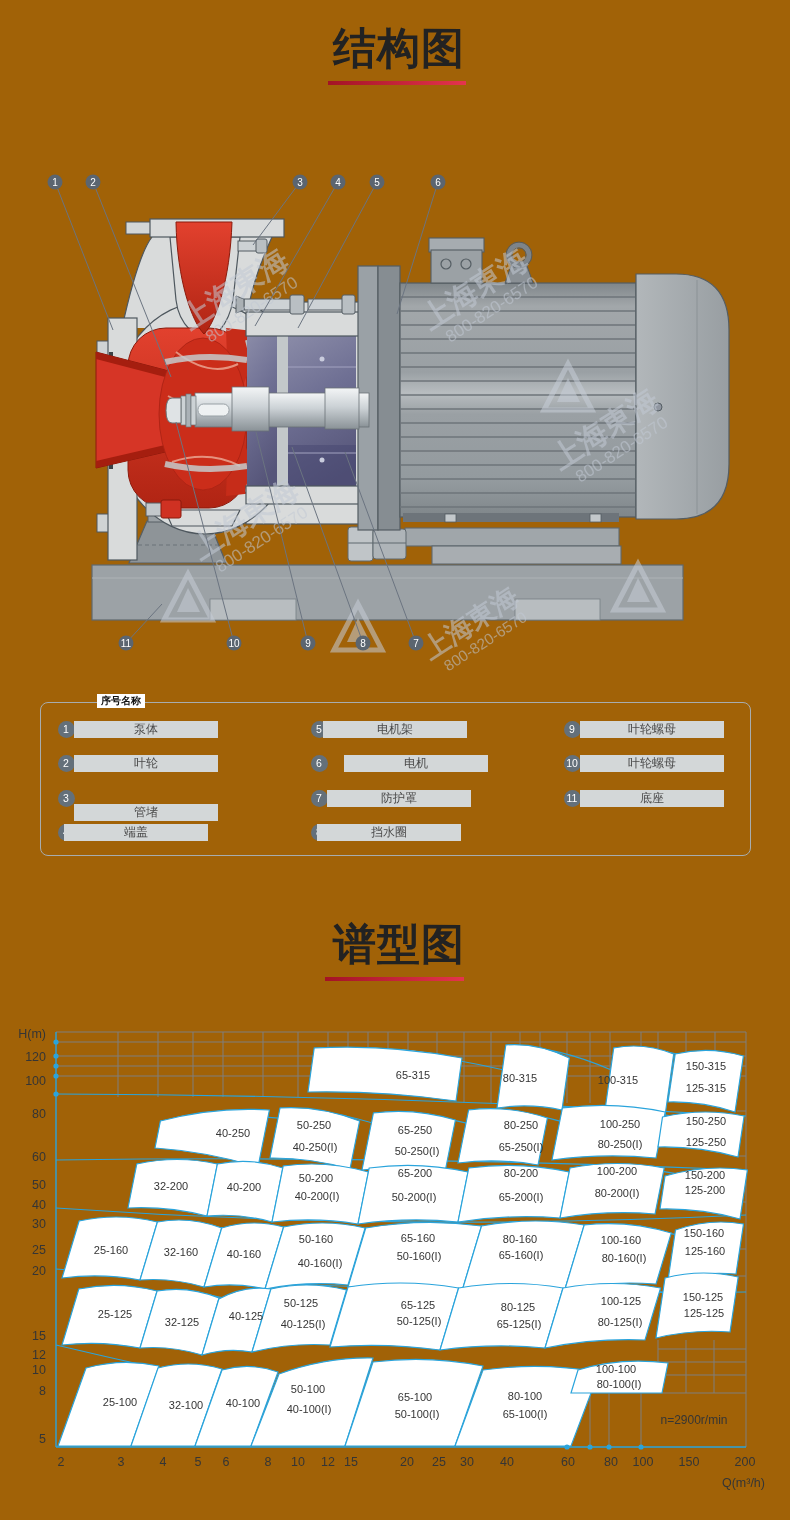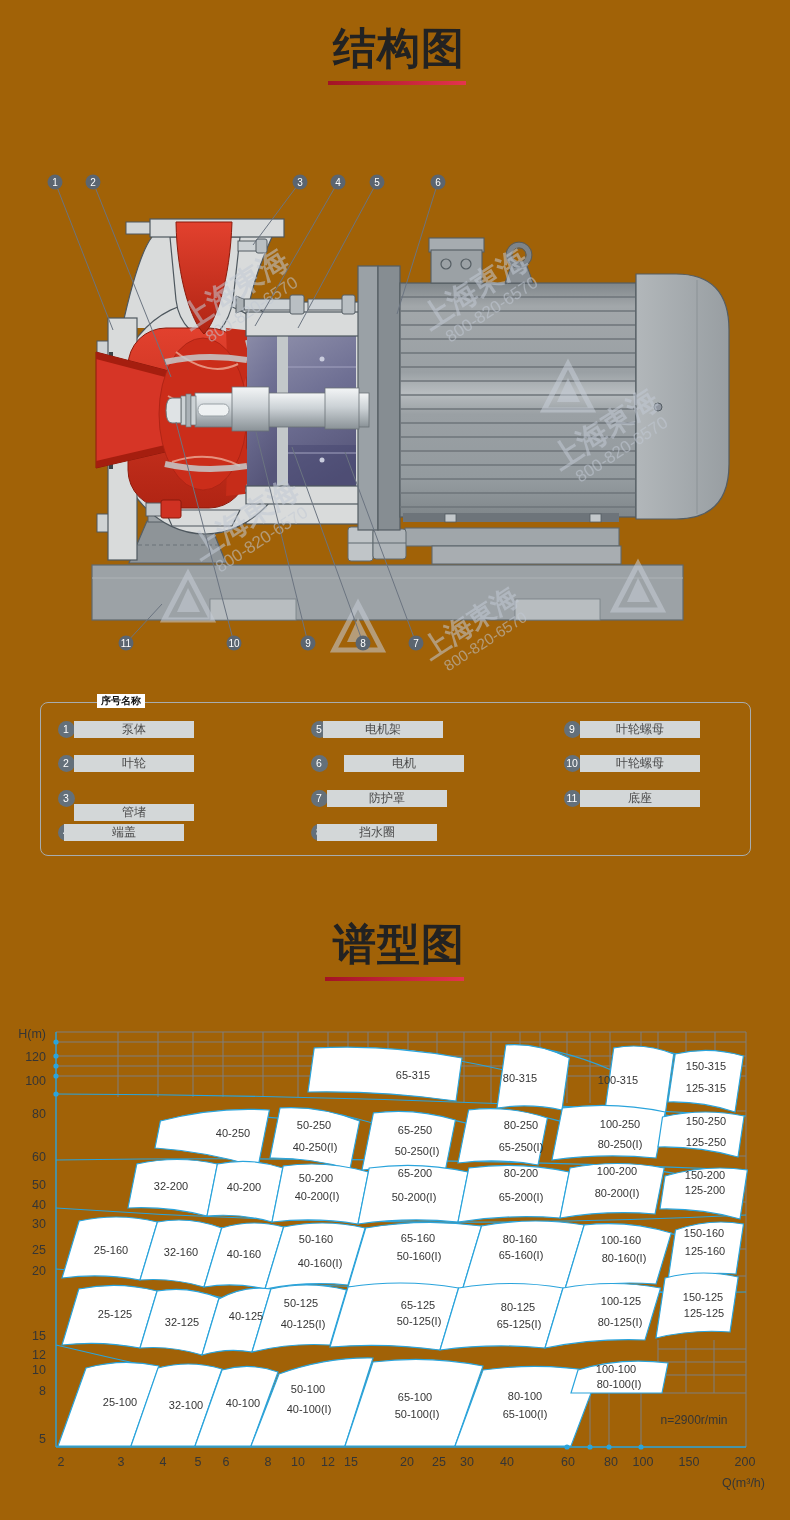--- a/index.html
+++ b/index.html
@@ -6,21 +6,21 @@
 #page{position:relative;width:790px;height:1520px;background:#a16207;}
 .ttl{position:absolute;left:4px;width:790px;text-align:center;font-weight:bold;color:#222;
 font-size:43px;letter-spacing:1px;}
 .rline{position:absolute;height:3.5px;background:linear-gradient(90deg,#a31325,#e4344d);}
 .lgbox{position:absolute;left:40px;top:702px;width:709px;height:152px;border:1px solid #a7adaf;
 border-radius:8px;}
 .lgtitle{position:absolute;left:9px;top:-9px;background:#fff;padding:0 4px;font-size:10px;
 font-weight:bold;color:#111;margin-left:47px;}
 .lgc{position:absolute;width:17px;height:17px;margin-left:-8.5px;margin-top:-8.5px;border-radius:50%;
 background:#64707a;color:#fff;font-size:10.5px;text-align:center;line-height:17px;}
-.lgb{position:absolute;width:120px;height:17px;margin-top:-11px;background:#d3d7d8;color:#4a4a4a;
+.lgb{position:absolute;width:144px;height:17px;margin-top:-11px;background:#d3d7d8;color:#4a4a4a;
 font-size:12px;text-align:center;line-height:17px;}
 </style></head>
 <body>
 <div id="page">
 <div class="ttl" style="top:20px">结构图</div>
 <div class="rline" style="left:328px;top:81px;width:138px"></div>
 <div class="ttl" style="top:916px">谱型图</div>
 <div class="rline" style="left:325px;top:977px;width:139px"></div>
 <svg style="position:absolute;left:0;top:0" width="790" height="700" viewBox="0 0 790 700">
       <defs>

